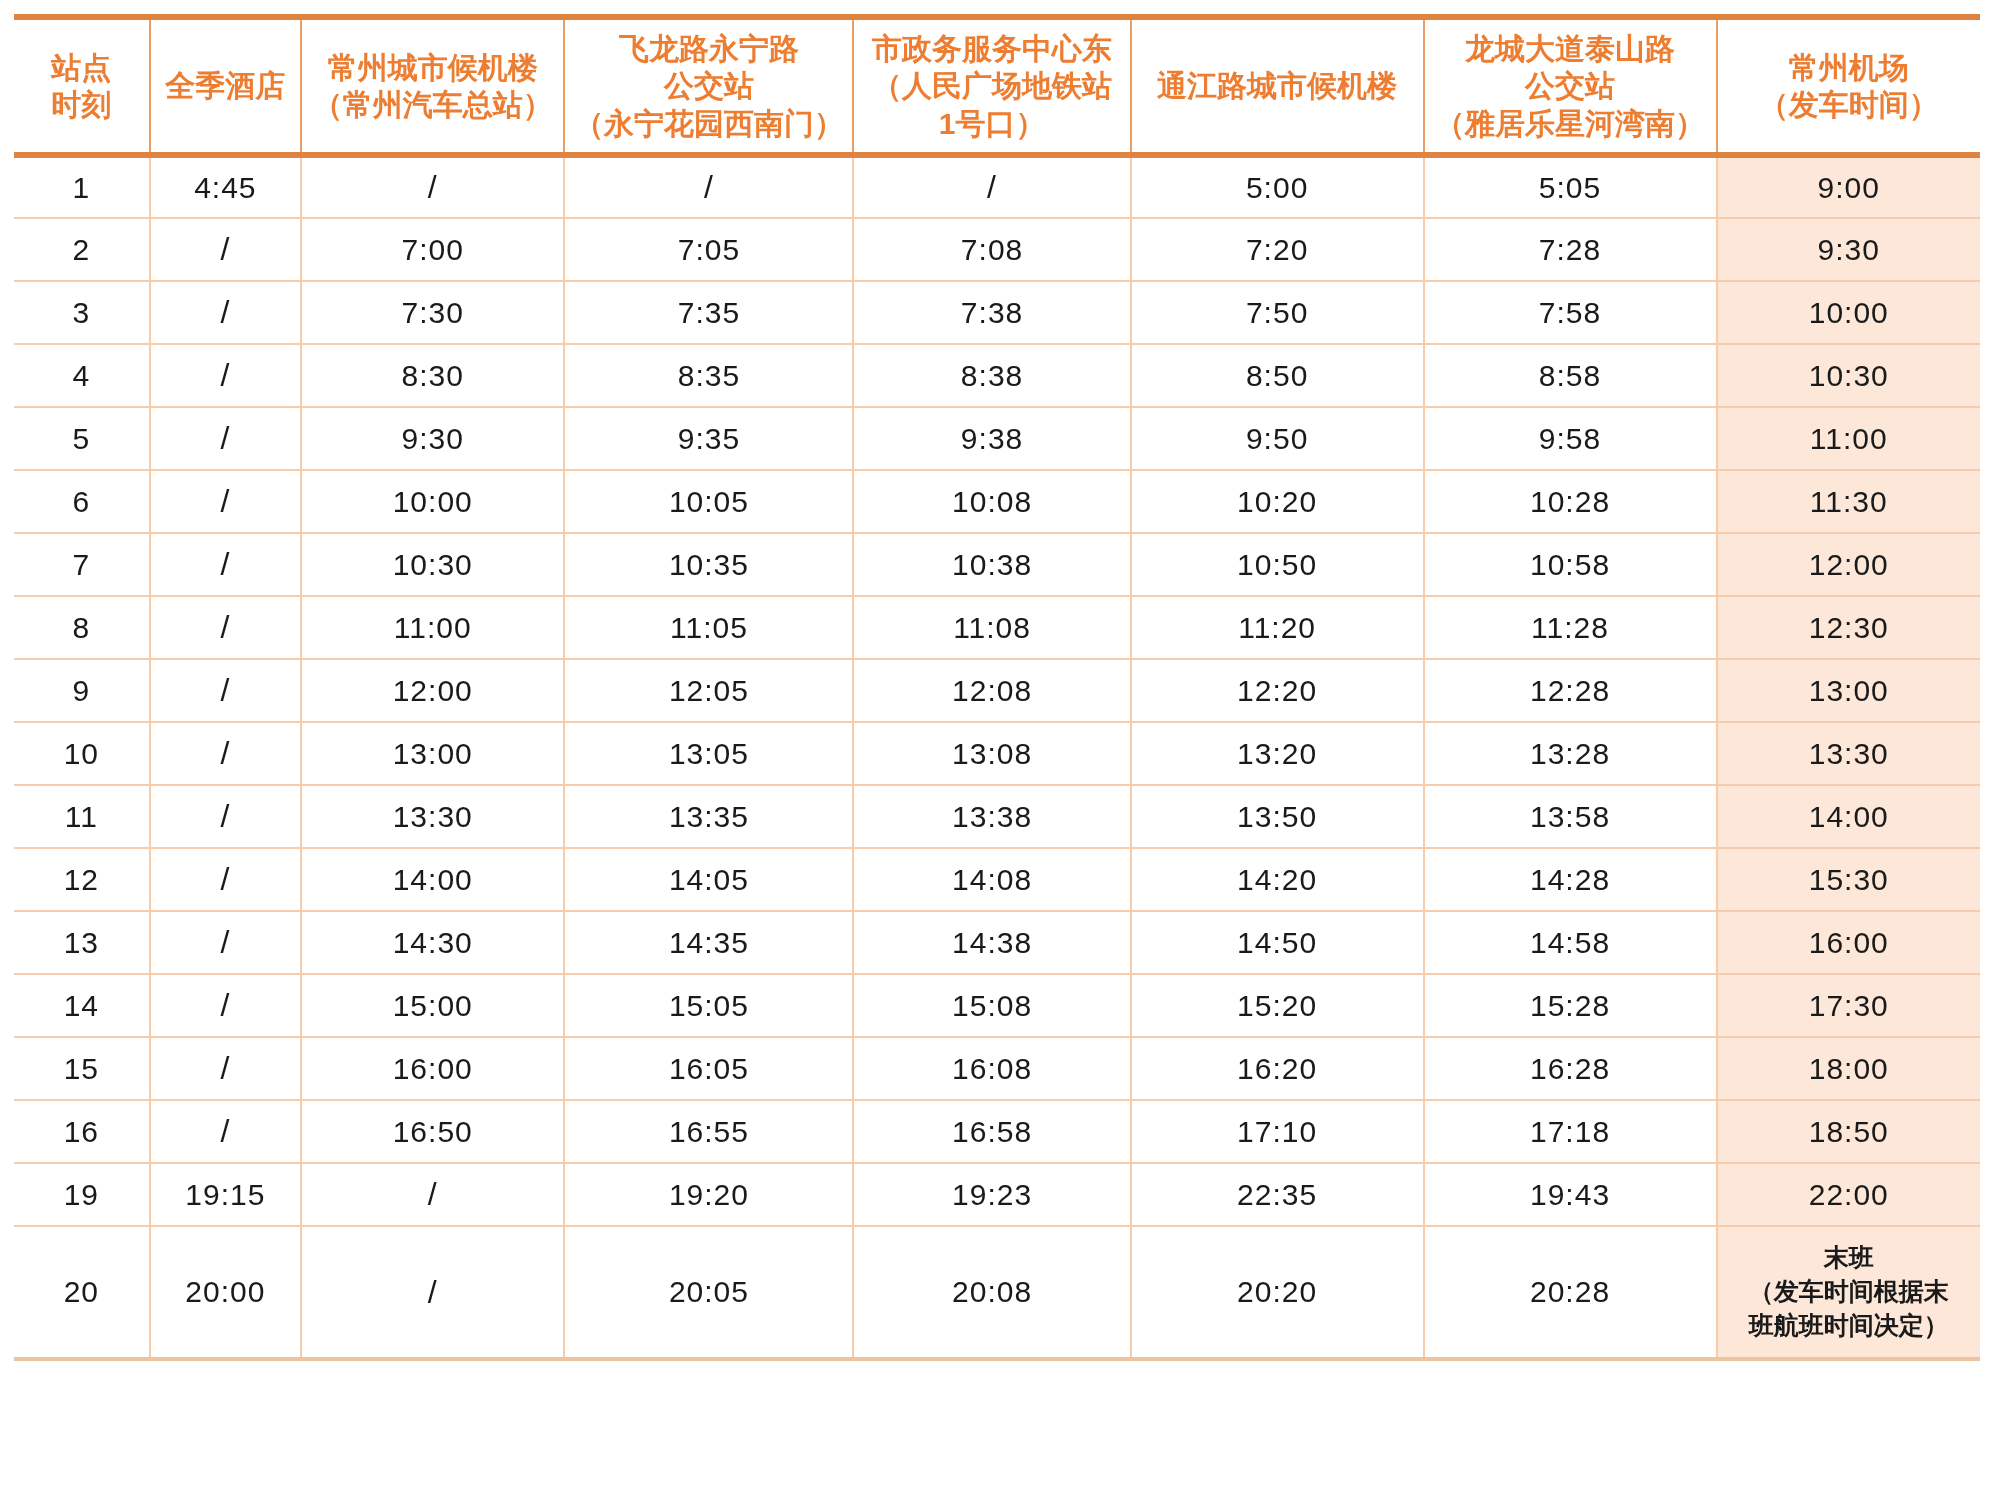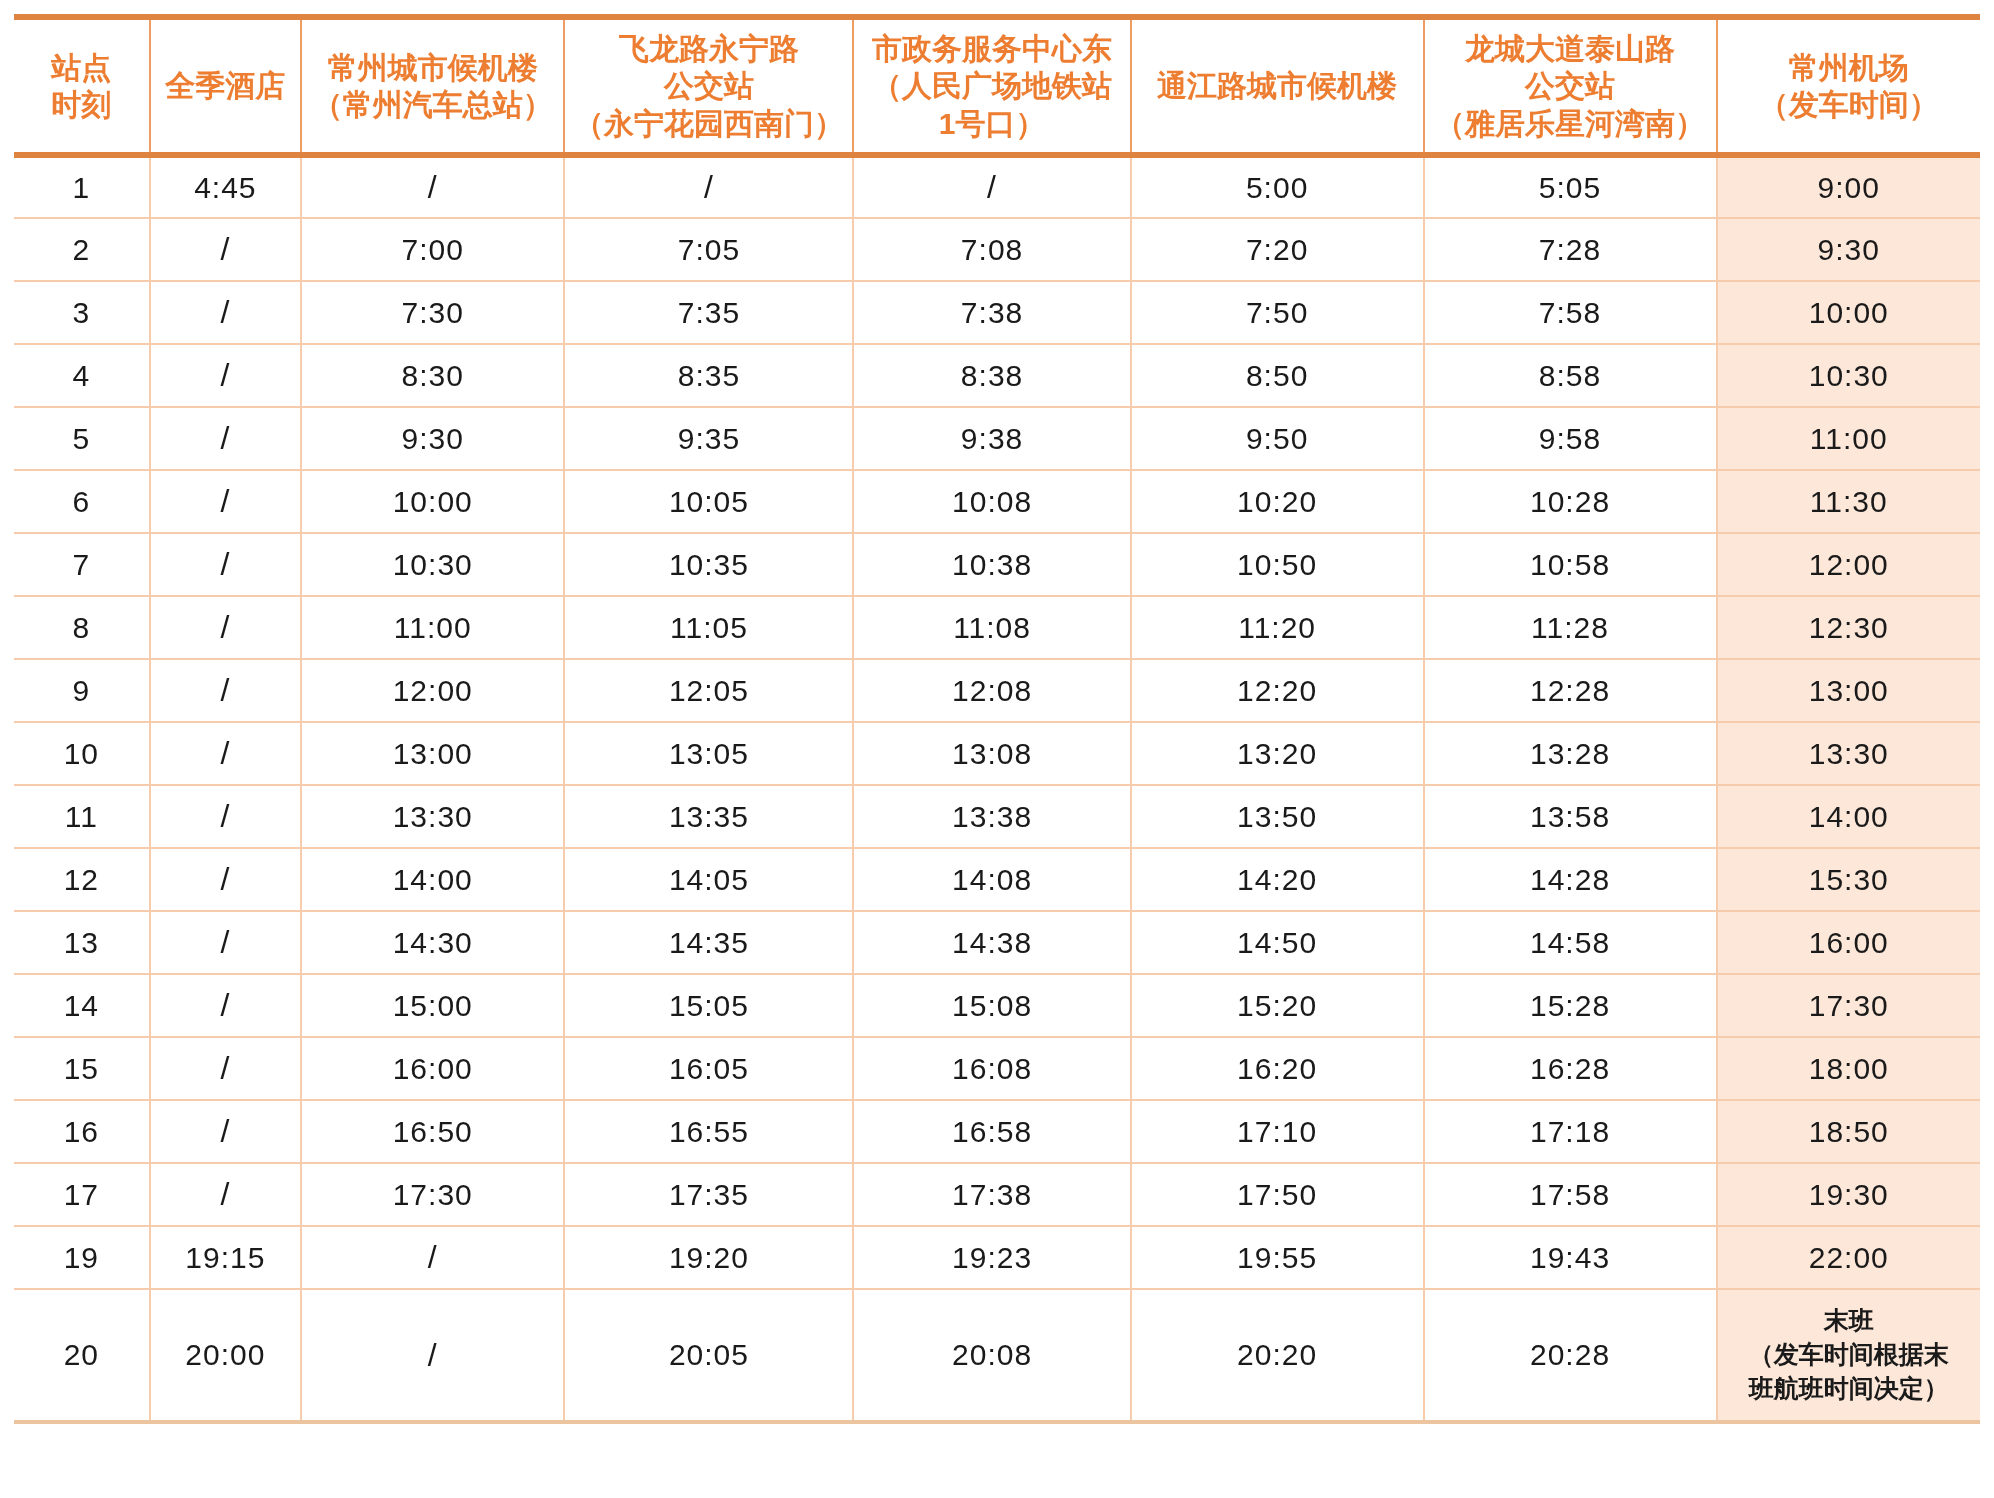--- a/index.html
+++ b/index.html
@@ -272,36 +272,26 @@
           <td>16</td>
           <td class="slash">/</td>
           <td>16:50</td>
           <td>16:55</td>
           <td>16:58</td>
           <td>17:10</td>
           <td>17:18</td>
           <td class="last-col">18:50</td>
         </tr>
         <tr>
-          <td>17</td>
-          <td class="slash">/</td>
-          <td>17:30</td>
-          <td>17:35</td>
-          <td>17:38</td>
-          <td>17:50</td>
-          <td>17:58</td>
-          <td class="last-col">19:30</td>
-        </tr>
-        <tr>
           <td>19</td>
           <td>19:15</td>
           <td class="slash">/</td>
           <td>19:20</td>
           <td>19:23</td>
-          <td>19:55</td>
+          <td>22:35</td>
           <td>19:43</td>
           <td class="last-col">22:00</td>
         </tr>
         <tr class="tall">
           <td>20</td>
           <td>20:00</td>
           <td class="slash">/</td>
           <td>20:05</td>
           <td>20:08</td>
           <td>20:20</td>

